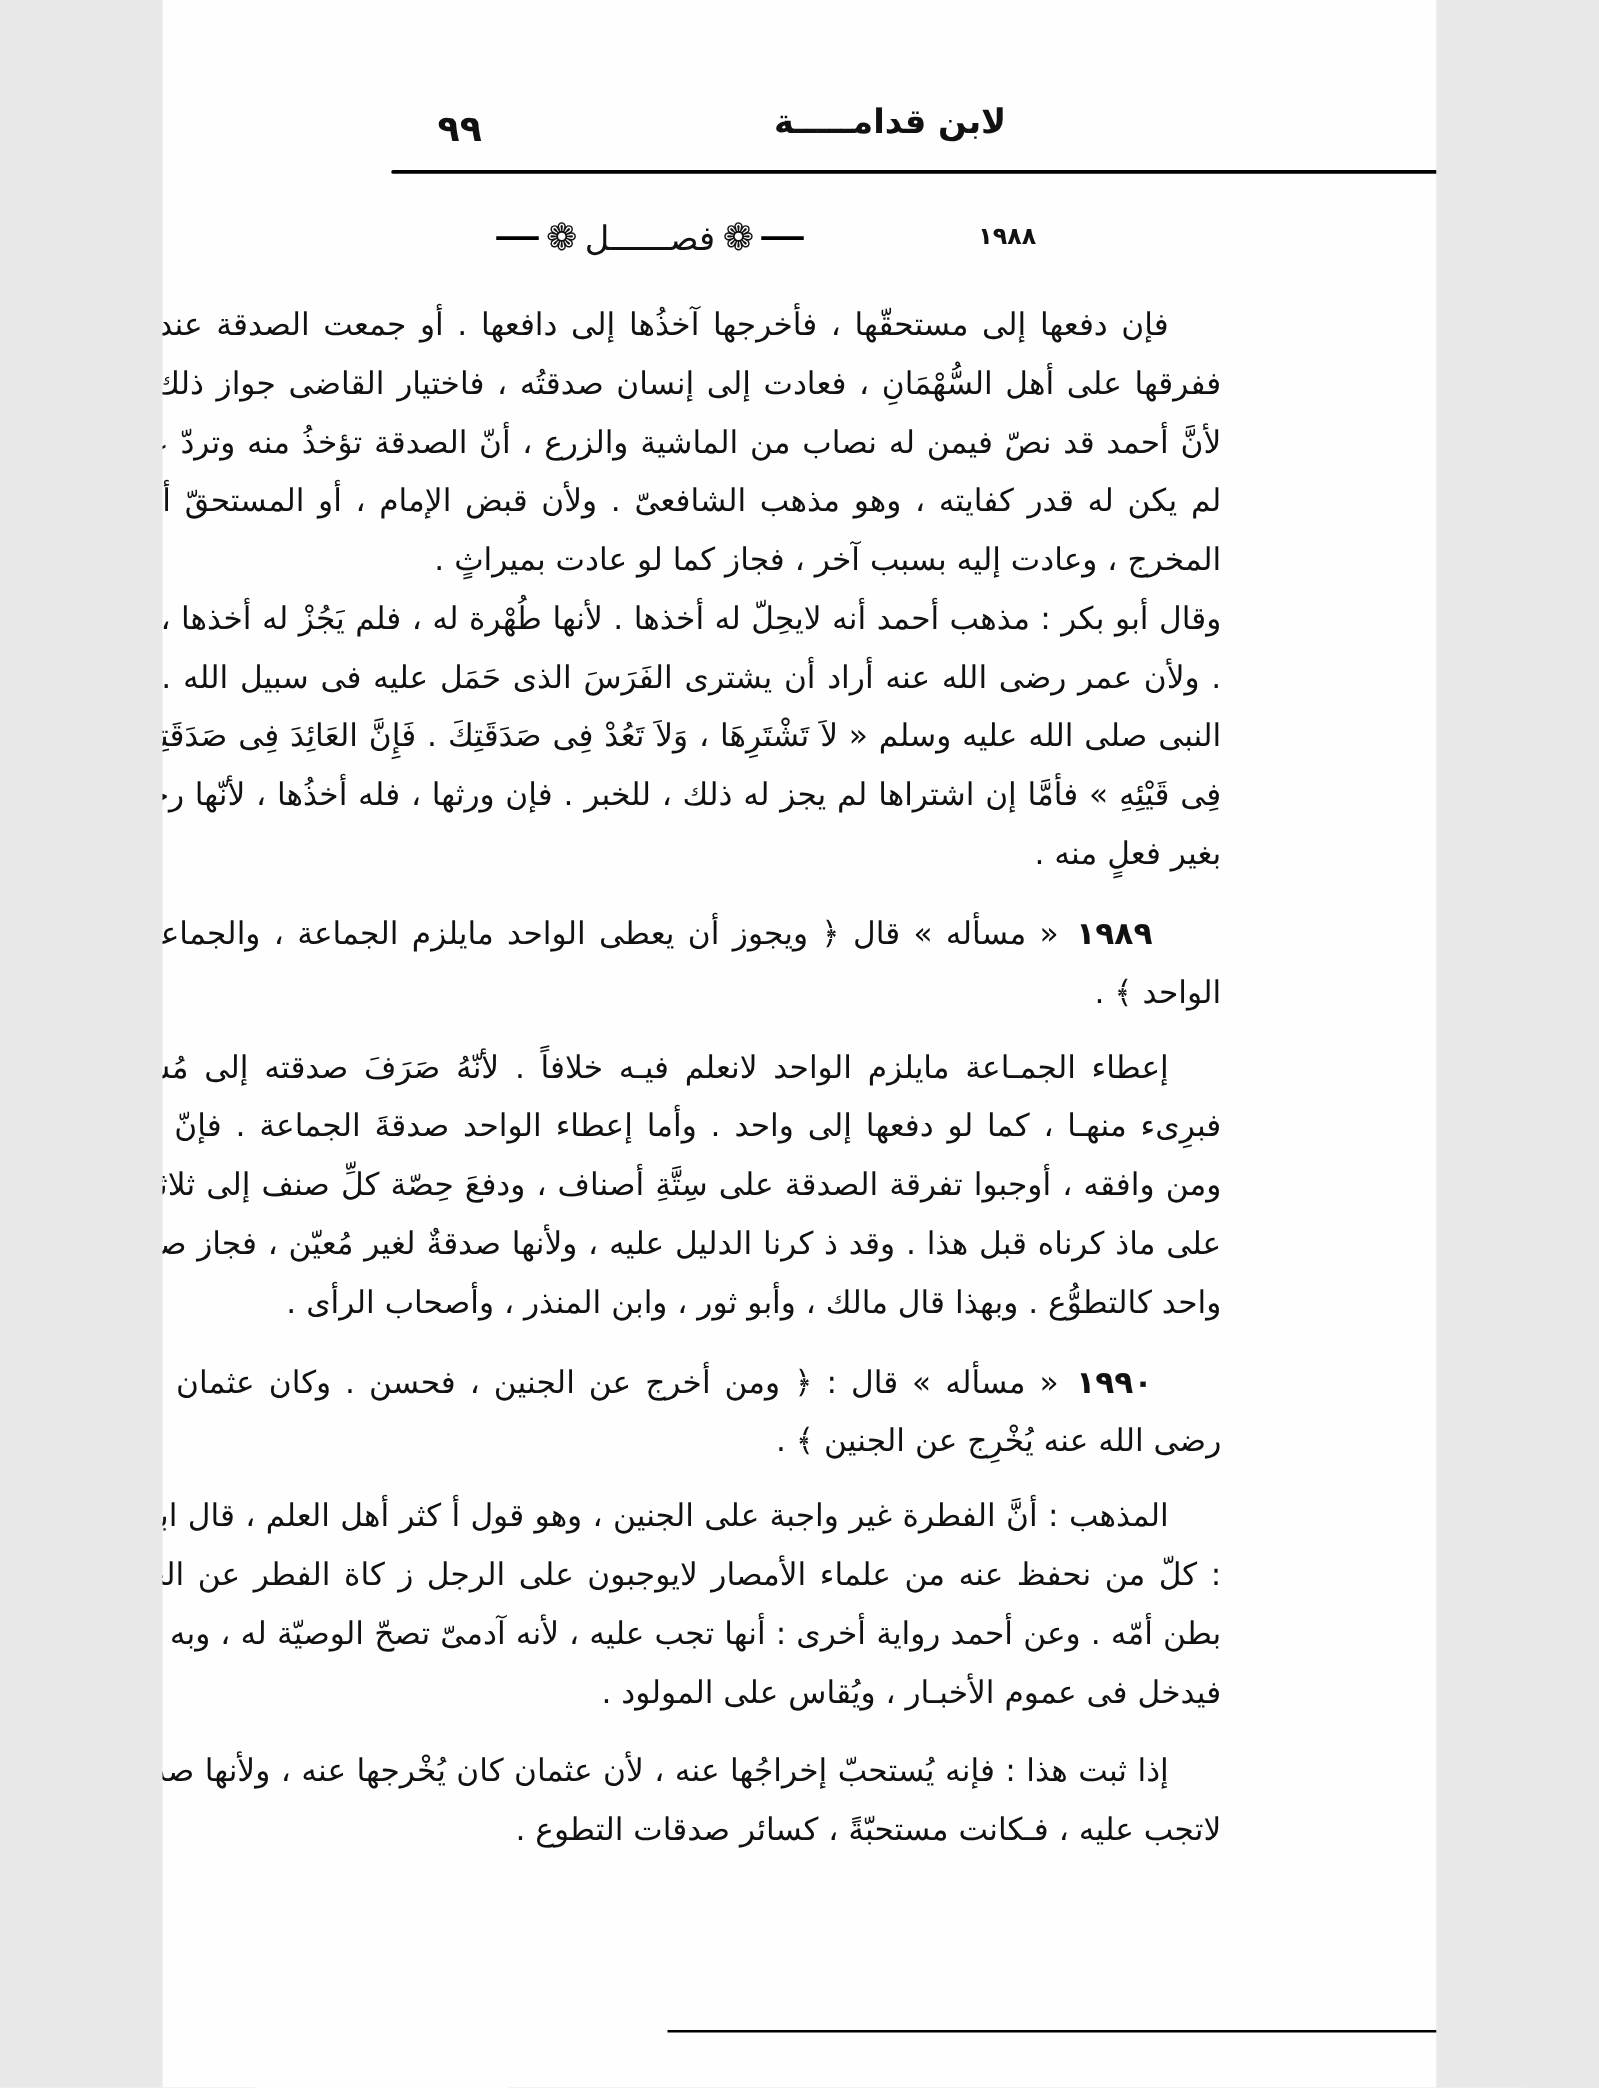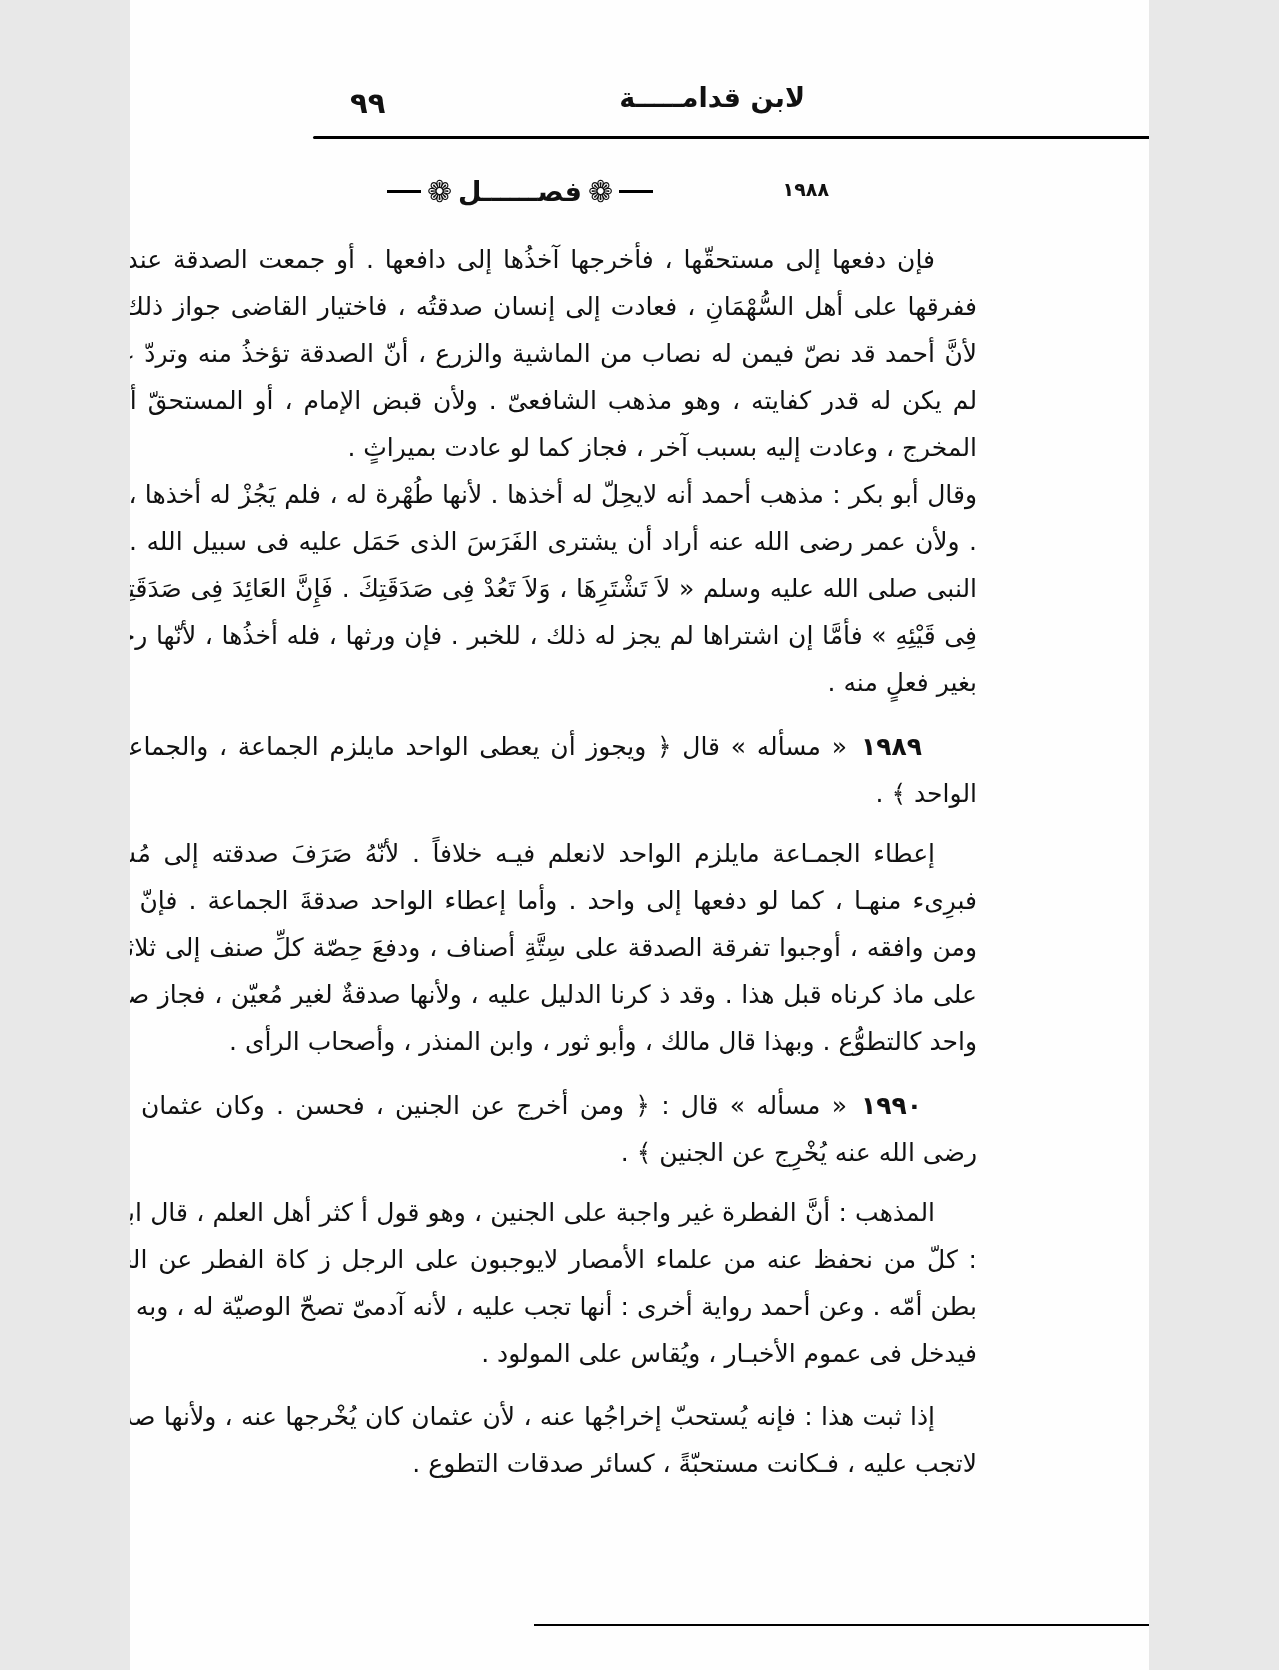--- a/index.html
+++ b/index.html
@@ -41,21 +41,21 @@
     position:relative; height:66px; margin:8px 0 10px;
     text-align:center;
   }
   .section-number {
     position:absolute; right:148px; top:6px;
     font-size:19px; font-weight:bold; letter-spacing:2px;
   }
   .section-title-wrap {
     display:inline-block; position:relative; top:8px;
     transform:translateX(12px);
-    font-size:27px; font-weight:bold;
+    font-size:27px; font-weight:normal;
   }
   .ornament {
     font-size:30px; vertical-align:middle; position:relative; top:-2px;
     padding:0 6px;
   }
   .orn-dash {
     display:inline-block; width:34px; height:3px; background:#000;
     vertical-align:middle; position:relative; top:-2px;
   }
   .masala { text-indent:55px; margin:17px 0 13px; }

